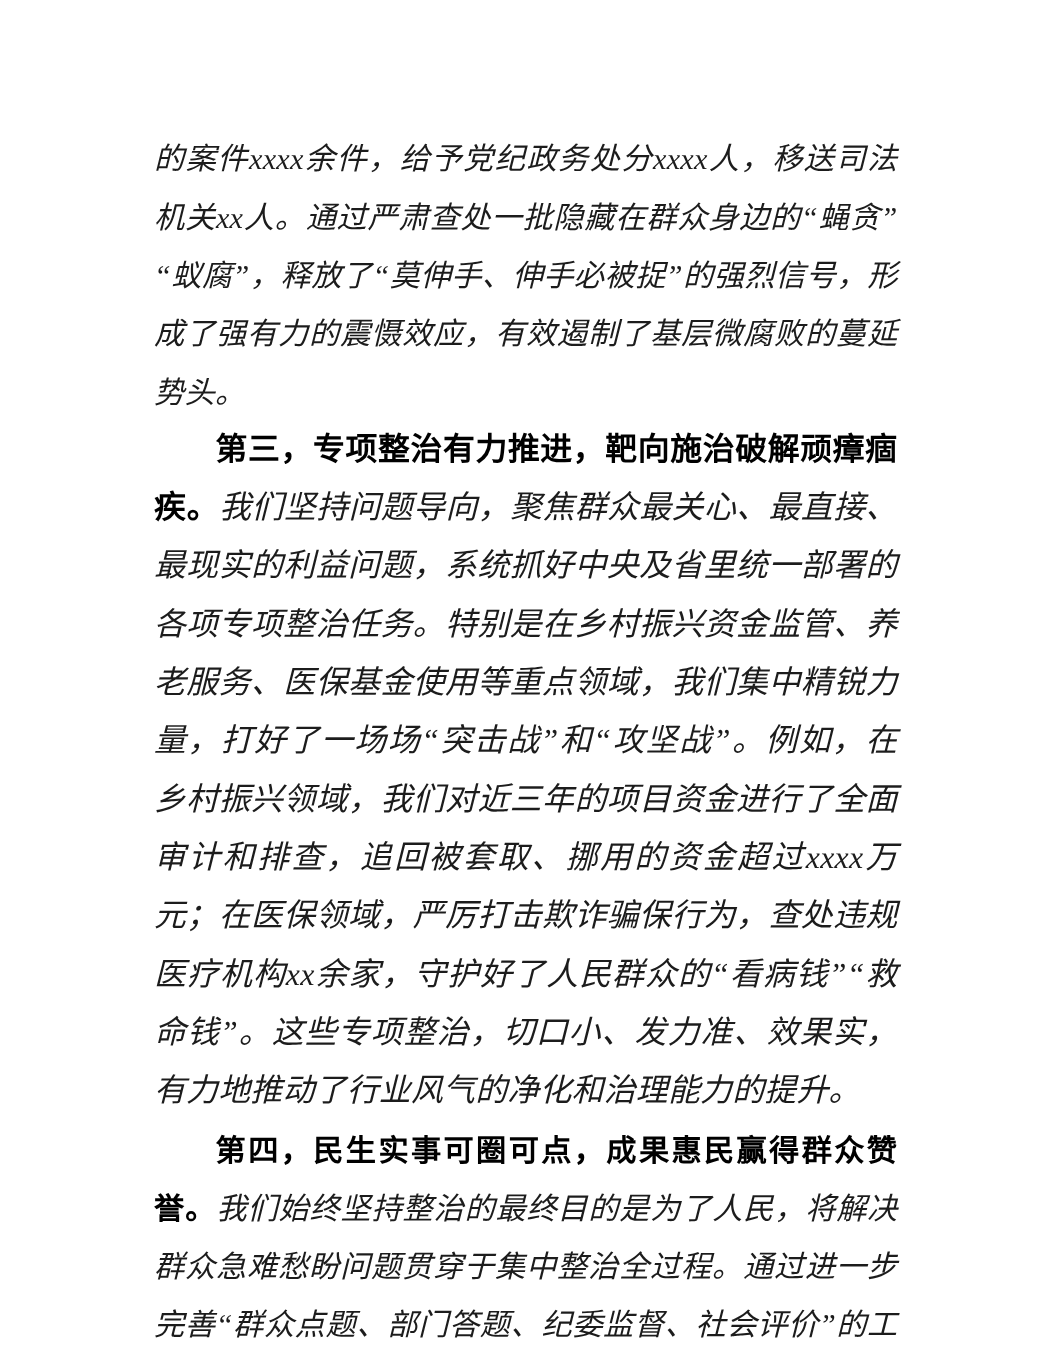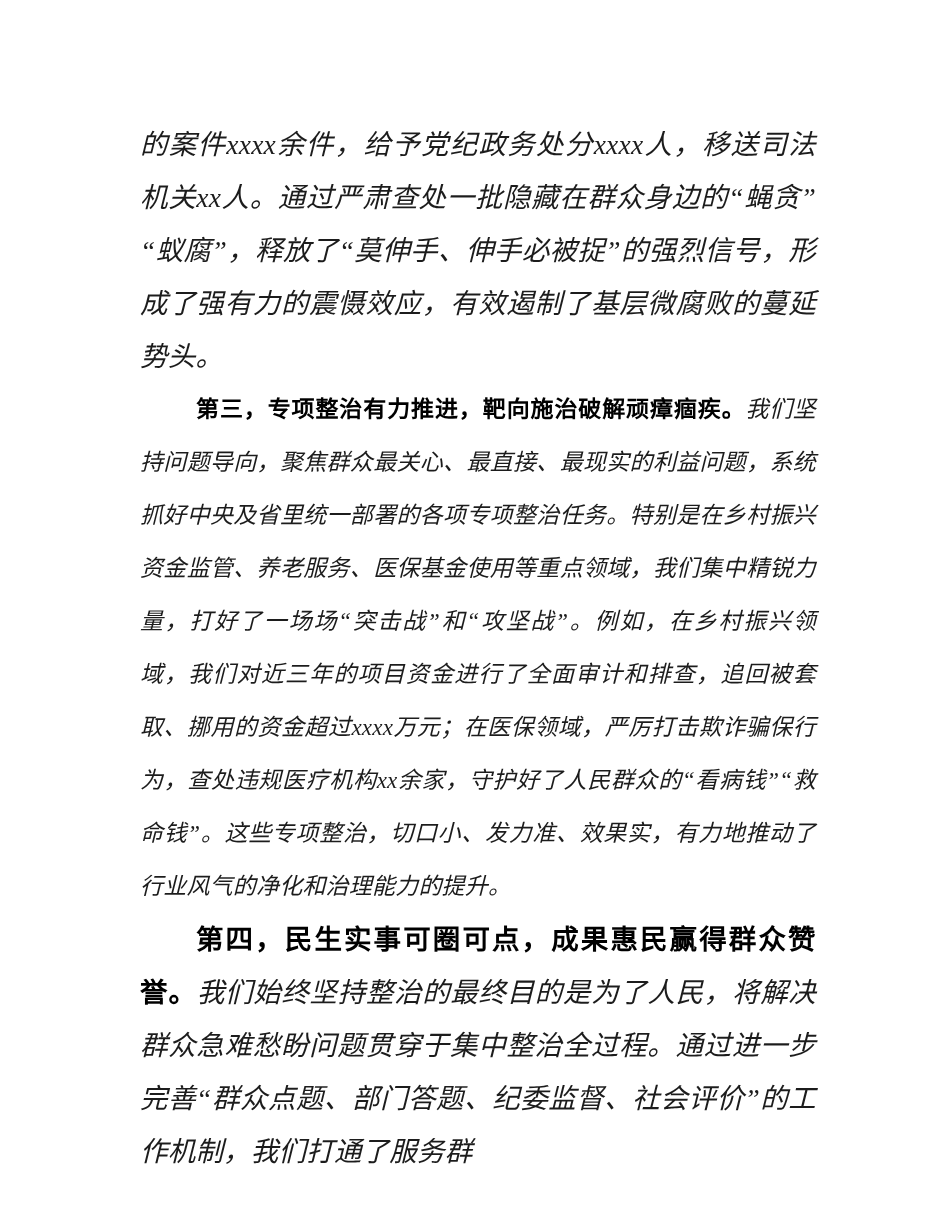--- a/index.html
+++ b/index.html
@@ -65,21 +65,21 @@
 </head>
 <body>
 
 <div class="page" style="background: rgb(255, 255, 255);">
   <div class="doc-body">
 
     <p class="para" style="color: rgb(28, 28, 28); line-height: 53px; font-size: 27.5px;">
       <span>的案件xxxx余件，给予党纪政务处分xxxx人，移送司法机关xx人。通过严肃查处一批隐藏在群众身边的“蝇贪”“蚁腐”，释放了“莫伸手、伸手必被捉”的强烈信号，形成了强有力的震慑效应，有效遏制了基层微腐败的蔓延势头。</span>
     </p>
 
-    <p class="para indent" style="color: rgb(28, 28, 28); line-height: 53px; font-size: 23px;">
+    <p class="para indent" style="color: rgb(28, 28, 28); line-height: 53px; font-size: 29px;">
       <span class="lead" style="color: rgb(0, 0, 0);">第三，专项整治有力推进，靶向施治破解顽瘴痼疾。</span><span>我们坚持问题导向，聚焦群众最关心、最直接、最现实的利益问题，系统抓好中央及省里统一部署的各项专项整治任务。特别是在乡村振兴资金监管、养老服务、医保基金使用等重点领域，我们集中精锐力量，打好了一场场“突击战”和“攻坚战”。例如，在乡村振兴领域，我们对近三年的项目资金进行了全面审计和排查，追回被套取、挪用的资金超过xxxx万元；在医保领域，严厉打击欺诈骗保行为，查处违规医疗机构xx余家，守护好了人民群众的“看病钱”“救命钱”。这些专项整治，切口小、发力准、效果实，有力地推动了行业风气的净化和治理能力的提升。</span>
     </p>
 
     <p class="para indent" style="color: rgb(28, 28, 28); line-height: 53px; font-size: 27.5px;">
       <span class="lead" style="color: rgb(0, 0, 0);">第四，民生实事可圈可点，成果惠民赢得群众赞誉。</span><span>我们始终坚持整治的最终目的是为了人民，将解决群众急难愁盼问题贯穿于集中整治全过程。通过进一步完善“群众点题、部门答题、纪委监督、社会评价”的工作机制，我们打通了服务群</span>
     </p>
 
   </div>
 </div>
 

